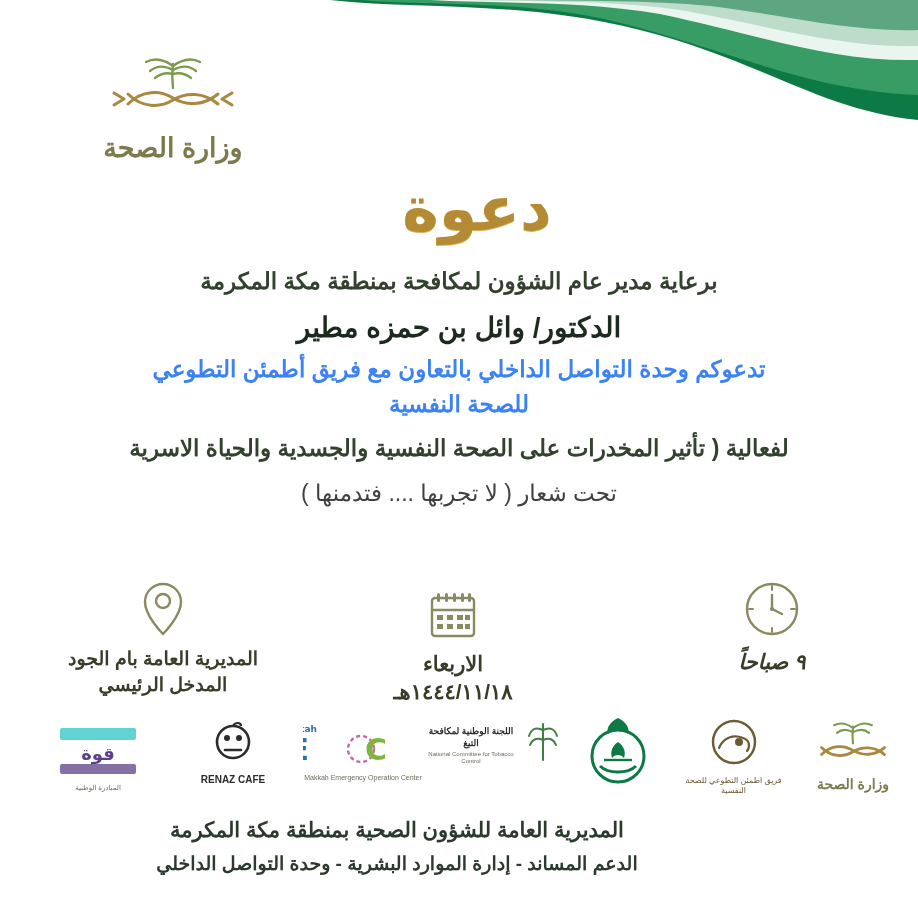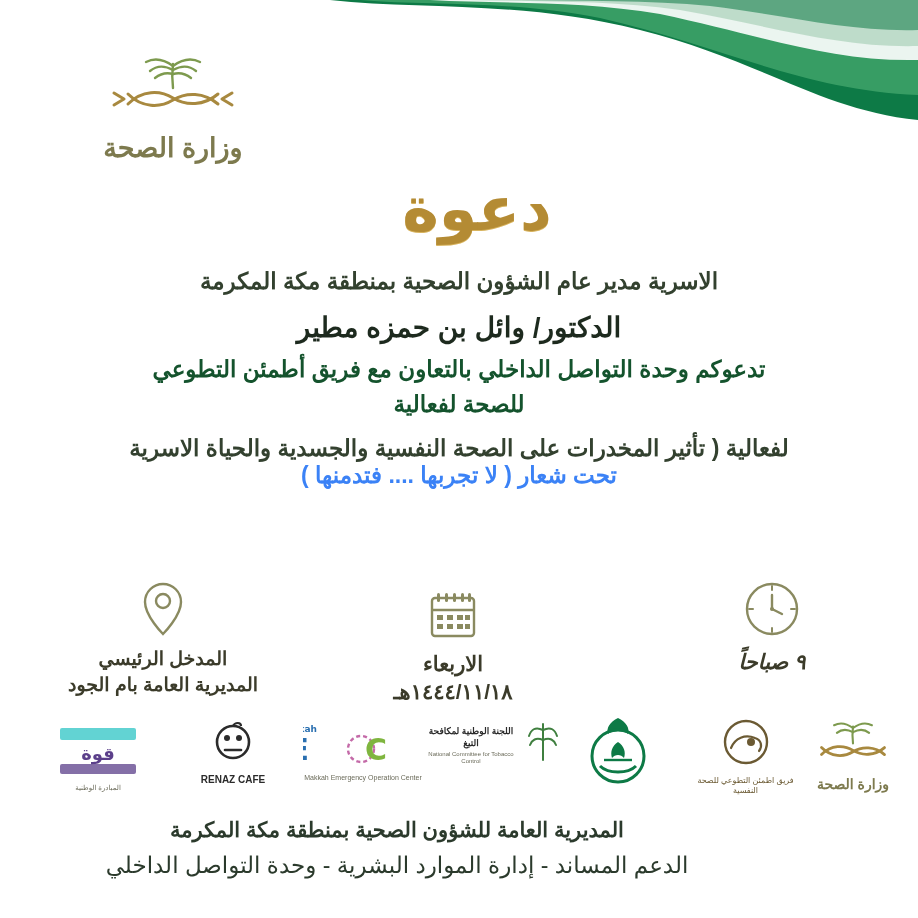--- a/index.html
+++ b/index.html
@@ -87,36 +87,37 @@
   }
   .line-doctor {
     font-size: 28px;
     font-weight: bold;
     color: #1d2a1e;
     margin-bottom: 8px;
   }
   .line-invite,
   .line-invite2 {
     font-size: 23px;
-    color: #14532d;
+    color: #3b82f6;
     font-weight: 600;
     line-height: 1.5;
   }
   .line-invite2 {
     margin-bottom: 14px;
   }
   .line-event {
     font-size: 23px;
     color: #33412f;
     font-weight: 600;
+    margin-bottom: 18px;
   }
   .line-slogan {
     font-size: 23px;
-    color: #3b82f6;
-    font-weight: bold;
+    color: #404040;
+    font-weight: normal;
   }
 
   
   .info-row {
     position: absolute;
     top: 572px;
     left: 0;
     width: 918px;
     height: 140px;
   }
@@ -169,22 +170,22 @@
     width: 794px;
     text-align: center;
     color: #2b3a2c;
   }
   .footer .f1 {
     font-size: 21px;
     font-weight: bold;
     margin-bottom: 10px;
   }
   .footer .f2 {
-    font-size: 23px;
-    font-weight: normal;
+    font-size: 19px;
+    font-weight: bold;
   }
 </style>
 </head>
 <body>
 
 <div class="poster">
 
   <svg class="swoosh" viewBox="0 0 918 150" preserveAspectRatio="none">
     <path d="M918,0 L918,120 C820,110 760,60 640,30 C520,0 420,10 330,0 Z" fill="#0d7a46"></path>
     <path d="M918,0 L918,95 C800,90 720,45 600,18 C510,0 430,6 360,0 Z" fill="#3fa36a" opacity="0.85"></path>
@@ -214,24 +215,24 @@
       </g>
     </svg>
     <div class="logo-text">وزارة الصحة</div>
   </div>
 
   <div class="dawa-wrap">
     <div class="dawa">دعوة</div>
   </div>
 
   <div class="body-text">
-    <div class="line-patron">الاسرية مدير عام الشؤون الصحية بمنطقة مكة المكرمة</div>
+    <div class="line-patron">برعاية مدير عام الشؤون لمكافحة بمنطقة مكة المكرمة</div>
     <div class="line-doctor">الدكتور/ وائل بن حمزه مطير</div>
     <div class="line-invite">تدعوكم وحدة التواصل الداخلي بالتعاون مع فريق أطمئن التطوعي</div>
-    <div class="line-invite2">للصحة لفعالية</div>
+    <div class="line-invite2">للصحة النفسية</div>
     <div class="line-event">لفعالية ( تأثير المخدرات على الصحة النفسية والجسدية والحياة الاسرية</div>
     <div class="line-slogan">تحت شعار ( لا تجربها .... فتدمنها )</div>
   </div>
 
   <div class="info-row">
 
     <div class="info-item info-time">
       <svg class="ico" width="62" height="62" viewBox="0 0 62 62">
         <circle cx="31" cy="31" r="25" fill="none" stroke="#8a8a60" stroke-width="2.4"></circle>
         <circle cx="31" cy="31" r="2" fill="#8a8a60"></circle>
@@ -271,22 +272,22 @@
       </svg>
       <div class="txt">الاربعاء</div>
       <div class="txt">١٤٤٤/١١/١٨هـ</div>
     </div>
 
     <div class="info-item info-place">
       <svg class="ico" width="52" height="62" viewBox="0 0 52 62">
         <path d="M26,6 C16,6 8,14 8,24 C8,38 26,56 26,56 C26,56 44,38 44,24 C44,14 36,6 26,6 Z" fill="none" stroke="#8a8a60" stroke-width="2.4"></path>
         <circle cx="26" cy="23" r="7" fill="none" stroke="#8a8a60" stroke-width="2.4"></circle>
       </svg>
+      <div class="txt">المديرية العامة بام الجود</div>
       <div class="txt">المدخل الرئيسي</div>
-      <div class="txt">المديرية العامة بام الجود</div>
     </div>
   </div>
 
   <div class="logos-strip">
 
     <div class="logo-item" style="right:630px; top:8px; width:110px;">
       <svg width="60" height="48" viewBox="0 0 60 48">
         <circle cx="30" cy="22" r="16" fill="none" stroke="#2b2b2b" stroke-width="2.6"></circle>
         <circle cx="24" cy="18" r="3" fill="#2b2b2b"></circle>
         <circle cx="36" cy="18" r="3" fill="#2b2b2b"></circle>
@@ -332,21 +333,21 @@
     <div class="logo-item" style="right:250px; top:2px; width:100px;">
       <svg width="84" height="80" viewBox="0 0 84 80">
         <path d="M42,4 C34,8 30,14 32,20 C36,16 48,16 52,20 C54,14 50,8 42,4 Z" fill="#0d7a46"></path>
         <circle cx="42" cy="42" r="26" fill="none" stroke="#0d7a46" stroke-width="3"></circle>
         <path d="M42,28 C36,32 34,38 36,44 C39,40 45,40 48,44 C50,38 48,32 42,28 Z" fill="#0d7a46"></path>
         <path d="M24,52 C32,60 52,60 60,52" fill="none" stroke="#0d7a46" stroke-width="3"></path>
         <path d="M28,46 L56,46" stroke="#0d7a46" stroke-width="2.4"></path>
       </svg>
     </div>
 
-    <div class="logo-item" style="right:115px; top:6px; width:115px;">
+    <div class="logo-item" style="right:127px; top:6px; width:115px;">
       <svg width="70" height="52" viewBox="0 0 70 52">
         <circle cx="35" cy="24" r="21" fill="none" stroke="#6b5a33" stroke-width="2.4"></circle>
         <path d="M20,30 C24,20 34,16 44,20 C50,22 52,28 48,33" fill="none" stroke="#6b5a33" stroke-width="2.2" stroke-linecap="round"></path>
         <circle cx="40" cy="24" r="4" fill="#6b5a33"></circle>
       </svg>
       <div class="logo-cap" style="font-size:8px;color:#6b5a33;line-height:1.25;">فريق اطمئن التطوعي للصحة النفسية</div>
     </div>
 
     <div class="logo-item" style="right:5px; top:2px; width:120px;">
       <svg width="108" height="56" viewBox="0 0 150 80">

